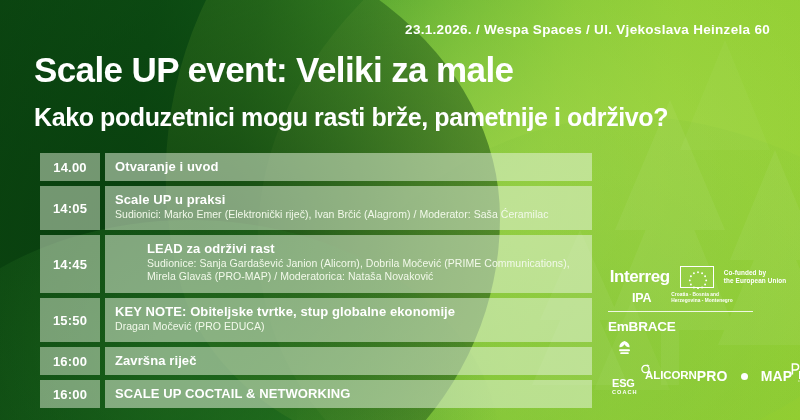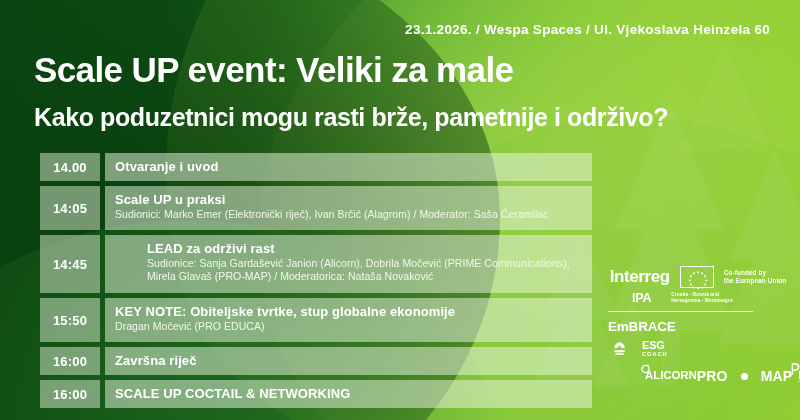--- a/index.html
+++ b/index.html
@@ -232,22 +232,23 @@
     font-size: 13.5px;
     font-weight: bold;
     letter-spacing: -0.2px;
   }
   .esg-row {
     position: absolute;
     left: 612px;
     top: 340px;
     display: flex;
     align-items: center;
-    gap: 15px;
-    color: #ffffff;
+    gap: 22px;
+    color: #ffffff;
+    flex-direction: column;
   }
   .esg-text-wrap { line-height: 1; }
   .esg-main { font-size: 11px; font-weight: bold; letter-spacing: -0.2px; }
   .esg-sub { font-size: 5.6px; font-weight: bold; letter-spacing: 1px; margin-top: 1px; }
 
   .partner-row {
     position: absolute;
     left: 640px;
     top: 368px;
     width: 186px;

